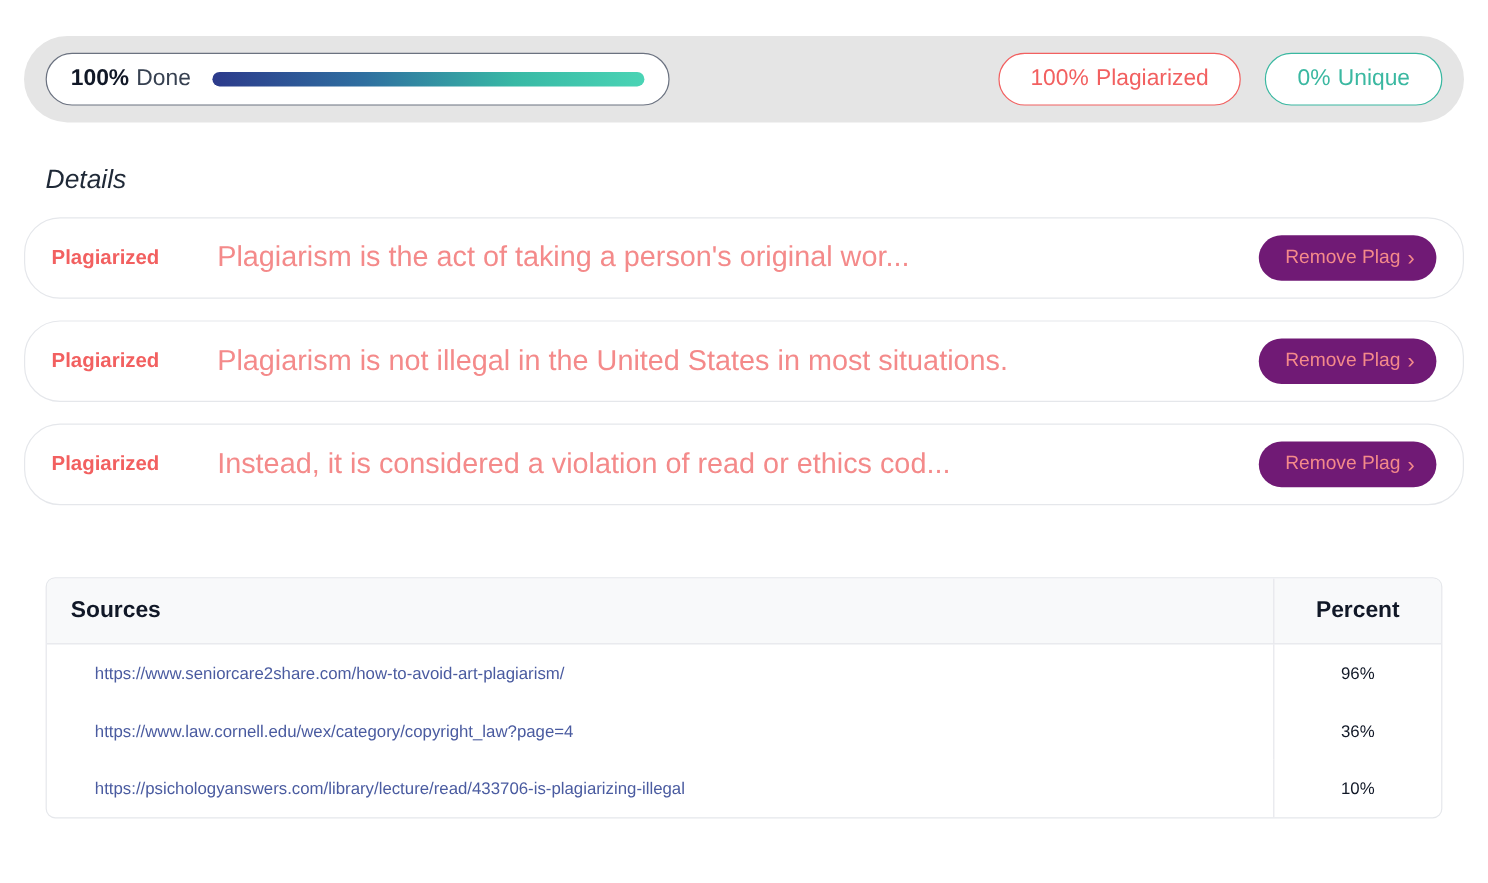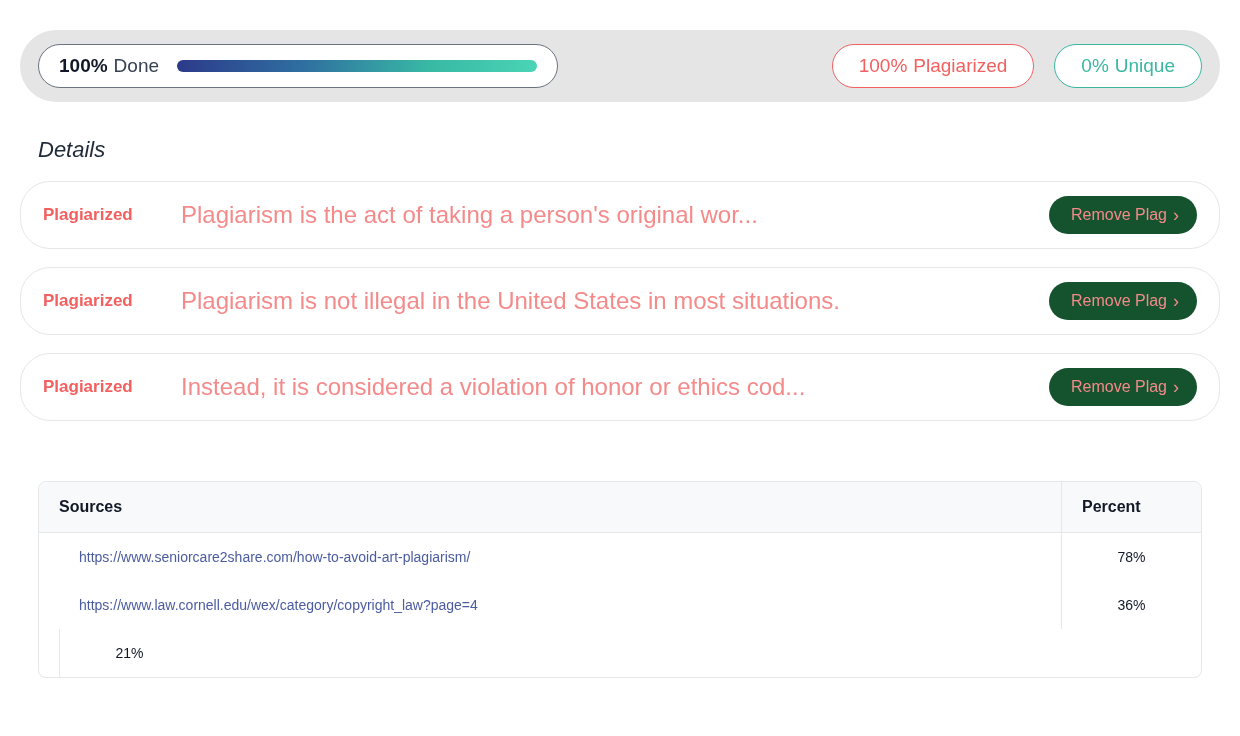--- a/index.html
+++ b/index.html
@@ -85,21 +85,21 @@
     }
     .detail-text {
       color: #f48a8a;
       font-size: 24px;
       flex: 1;
       white-space: nowrap;
       overflow: hidden;
       text-overflow: ellipsis;
     }
     .remove-btn {
-      background: #14532d;
+      background: #701a75;
       border: none;
       border-radius: 24px;
       padding: 10px 18px 10px 22px;
       color: #f48a8a;
       font-size: 16px;
       cursor: pointer;
       display: flex;
       align-items: center;
       gap: 6px;
       font-weight: 500;
@@ -111,27 +111,27 @@
       border: 1px solid #e5e7eb;
       border-radius: 8px;
       overflow: hidden;
     }
     .sources-header {
       display: flex;
       background: #f8f9fa;
       border-bottom: 1px solid #e5e7eb;
       padding: 16px 20px;
       font-weight: 700;
-      font-size: 16px;
+      font-size: 19px;
       color: #111827;
     }
     .src-col { flex: 1; }
     .pct-col {
       width: 140px;
-      text-align: left;
+      text-align: center;
       border-left: 1px solid #e5e7eb;
       margin: -16px -20px -16px 16px;
       padding: 16px 20px;
     }
     .sources-body .source-row {
       display: flex;
       padding: 16px 20px;
       font-size: 14px;
       align-items: center;
     }
@@ -186,39 +186,40 @@
   <div class="detail-row">
     <span class="detail-label">Plagiarized</span>
     <span class="detail-text">Plagiarism is not illegal in the United States in most situations.</span>
     <button class="remove-btn">
       <span>Remove Plag</span>
       <span class="chev">›</span>
     </button>
   </div>
   <div class="detail-row">
     <span class="detail-label">Plagiarized</span>
-    <span class="detail-text">Instead, it is considered a violation of honor or ethics cod...</span>
+    <span class="detail-text">Instead, it is considered a violation of read or ethics cod...</span>
     <button class="remove-btn">
       <span>Remove Plag</span>
       <span class="chev">›</span>
     </button>
   </div>
 </div>
 
 <div class="sources-table">
   <div class="sources-header">
     <div class="src-col">Sources</div>
     <div class="pct-col">Percent</div>
   </div>
   <div class="sources-body">
     <div class="source-row">
       <a class="src-link">https://www.seniorcare2share.com/how-to-avoid-art-plagiarism/</a>
-      <div class="src-pct">78%</div>
+      <div class="src-pct">96%</div>
     </div>
     <div class="source-row">
       <a class="src-link">https://www.law.cornell.edu/wex/category/copyright_law?page=4</a>
       <div class="src-pct">36%</div>
     </div>
     <div class="source-row">
-      <div class="src-pct">21%</div>
+      <a class="src-link">https://psichologyanswers.com/library/lecture/read/433706-is-plagiarizing-illegal</a>
+      <div class="src-pct">10%</div>
     </div>
   </div>
 </div>
 
 </body></html>

